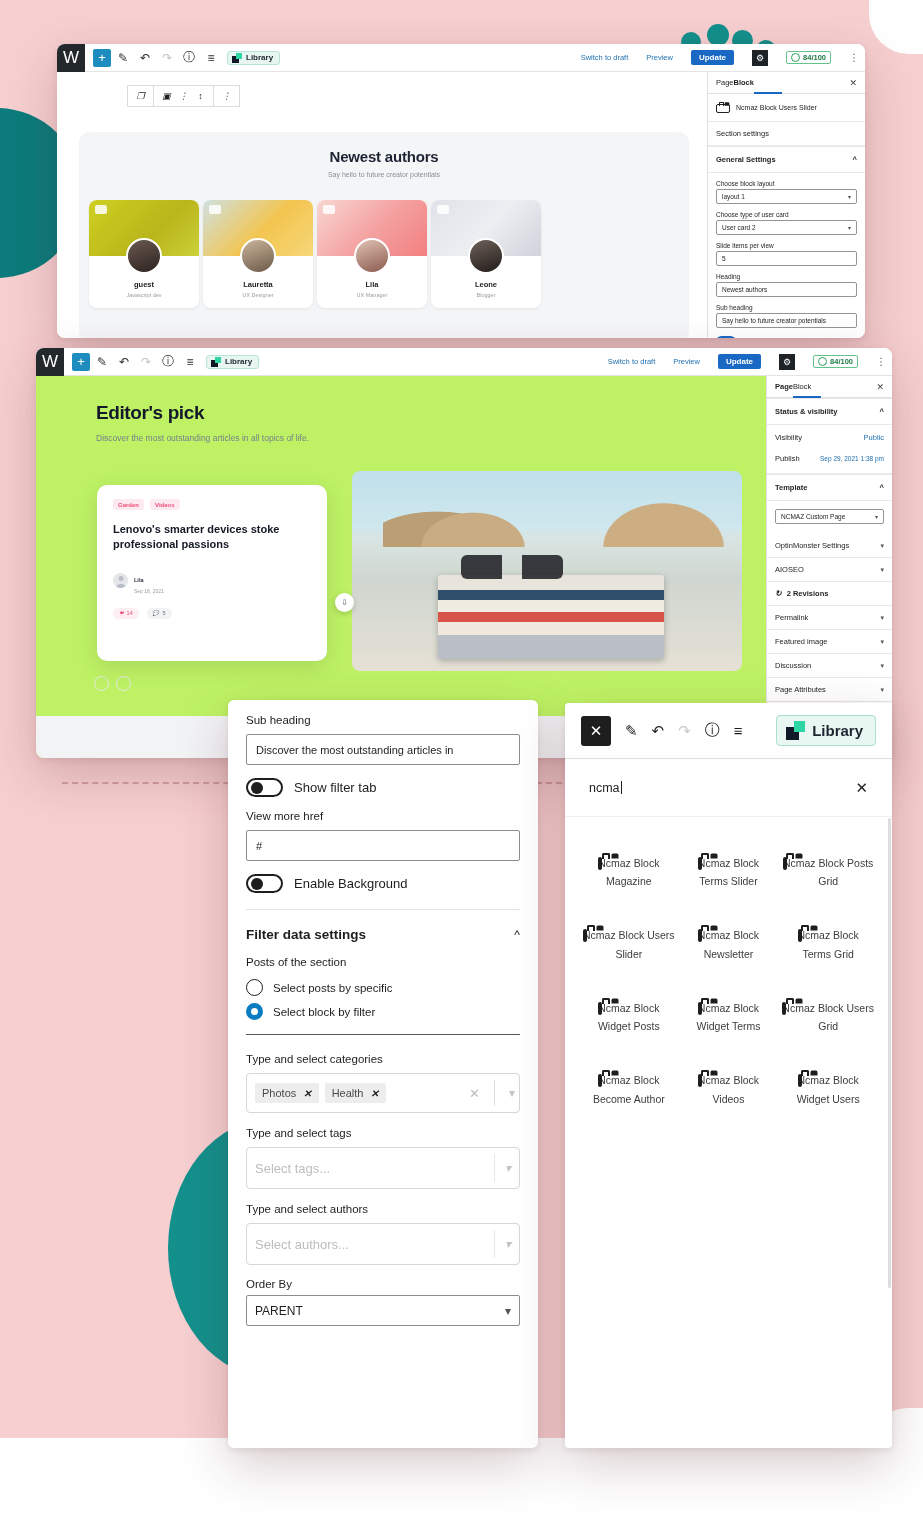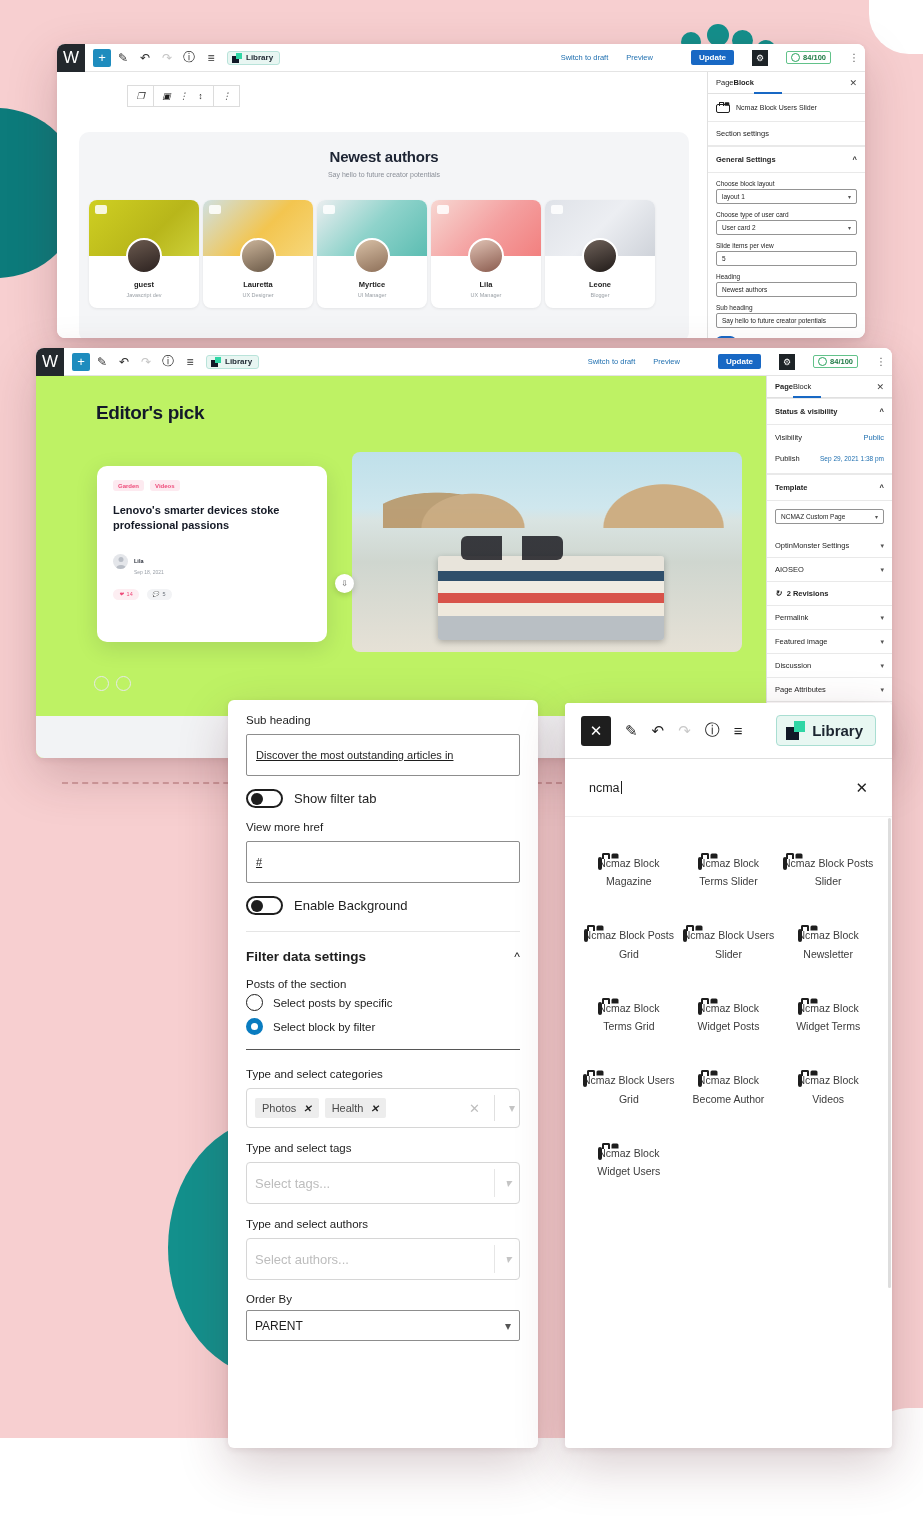--- a/index.html
+++ b/index.html
@@ -84,21 +84,21 @@
   .lib-sq {
     position: relative; width: 10px; height: 10px; flex: 0 0 auto;
   }
   .lib-sq b { position: absolute; display: block; }
   .lib-sq b.a { width: 7px; height: 7px; left: 0; bottom: 0; background: #111827; }
   .lib-sq b.b { width: 6px; height: 6px; right: 0; top: 0; background: #2fd6a5; }
   .bar-right { margin-left: auto; display: flex; align-items: center; gap: 18px; }
   .link-sm { font-size: 7.5px; color: #2271b1; }
   .btn-update {
     background: #1868c4; color: #fff; font-size: 8px; font-weight: 700;
-    padding: 3px 8px; border-radius: 2px; margin-left: 20px;
+    padding: 3px 8px; border-radius: 2px;
   }
   .sq-dark {
     width: 16px; height: 16px; background: #1d2327; color: #fff;
     display: flex; align-items: center; justify-content: center; font-size: 9px;
   }
   .score {
     display: flex; align-items: center; gap: 3px;
     border: 1px solid #62c28a; border-radius: 2px; padding: 1px 4px;
     font-size: 7.5px; color: #1f7a45; font-weight: 700;
   }
@@ -297,23 +297,23 @@
   .av-5 { background: linear-gradient(160deg,#6f625a,#211b19); }
 
   
   #win3 {
     left: 228px; top: 700px; width: 310px; height: 748px;
     border-radius: 6px;
   }
   .p3-pad { padding: 14px 18px 0; }
   .p3-label { font-size: 11.5px; color: #1e1e1e; margin-bottom: 8px; }
   .p3-input {
-    height: 42px; border: 1px solid #8d8d8d; border-radius: 2px;
+    height: 31px; border: 1px solid #8d8d8d; border-radius: 2px;
     display: flex; align-items: center; padding: 0 9px;
-    font-size: 11px; color: #1e1e1e; overflow: hidden; white-space: nowrap; text-decoration: underline;
+    font-size: 11px; color: #1e1e1e; overflow: hidden; white-space: nowrap;
   }
   .p3-toggle-row { display: flex; align-items: center; gap: 11px; margin: 13px 0; }
   .p3-tgl {
     width: 37px; height: 19px; border-radius: 11px; border: 2px solid #1e1e1e;
     background: #fff; position: relative; flex: 0 0 auto;
   }
   .p3-tgl::after {
     content: ""; position: absolute; width: 12px; height: 12px; border-radius: 50%;
     background: #1e1e1e; left: 2.5px; top: 1.5px;
   }
@@ -492,30 +492,20 @@
               <div class="cover ph-2">
                   <span class="tag"></span>
                 </div>
               <div class="avatar av-2"></div>
               <div class="info">
                 <div class="nm">Lauretta</div>
                 <div class="rl">UX Designer</div>
               </div>
             </div>
             <div class="author-card">
-              <div class="cover ph-3">
-                  <span class="tag"></span>
-                </div>
-              <div class="avatar av-3"></div>
-              <div class="info">
-                <div class="nm">Myrtice</div>
-                <div class="rl">UI Manager</div>
-              </div>
-            </div>
-            <div class="author-card">
               <div class="cover ph-4">
                   <span class="tag"></span>
                 </div>
               <div class="avatar av-4"></div>
               <div class="info">
                 <div class="nm">Lila</div>
                 <div class="rl">UX Manager</div>
               </div>
             </div>
             <div class="author-card">
@@ -607,20 +597,21 @@
           <i class="ring"></i>
           <span>84/100</span>
         </span>
         <span class="kebab">⋮</span>
       </div>
     </div>
 
     <div class="body">
       <div class="canvas">
         <div class="ed-title">Editor's pick</div>
+        <div class="ed-sub">Discover the most outstanding articles in all topics of life.</div>
 
         <div class="hero-wrap">
           <div class="hero-img">
             <div class="img-beach">
               <span class="umb"></span>
               <span class="umb2"></span>
               <span class="books"></span>
               <span class="glasses"></span>
             </div>
           </div>
@@ -744,21 +735,21 @@
       </div>
       <div class="p3-divider"></div>
     </div>
 
     <div class="p3-sec">
       <span>Filter data settings</span>
       <span class="chev">^</span>
     </div>
 
     <div style="padding:0 18px">
-      <div class="p3-label" style="margin-bottom:4px">Posts of the section</div>
+      <div class="p3-label" style="margin-bottom:11px">Posts of the section</div>
       <div class="p3-radio-row">
         <span class="p3-radio"></span>
         <span class="p3-radio-lbl">Select posts by specific</span>
       </div>
       <div class="p3-radio-row">
         <span class="p3-radio on"></span>
         <span class="p3-radio-lbl">Select block by filter</span>
       </div>
       <div class="p3-hr"></div>
 
@@ -830,24 +821,20 @@
       <div class="p4-cell">
         <span class="blk-ic"></span>
         <span class="blk-name">Ncmaz Block Magazine</span>
       </div>
       <div class="p4-cell">
         <span class="blk-ic"></span>
         <span class="blk-name">Ncmaz Block Terms Slider</span>
       </div>
       <div class="p4-cell">
         <span class="blk-ic"></span>
-        <span class="blk-name">Ncmaz Block Posts Slider</span>
-      </div>
-      <div class="p4-cell">
-        <span class="blk-ic"></span>
         <span class="blk-name">Ncmaz Block Posts Grid</span>
       </div>
       <div class="p4-cell">
         <span class="blk-ic"></span>
         <span class="blk-name">Ncmaz Block Users Slider</span>
       </div>
       <div class="p4-cell">
         <span class="blk-ic"></span>
         <span class="blk-name">Ncmaz Block Newsletter</span>
       </div>

